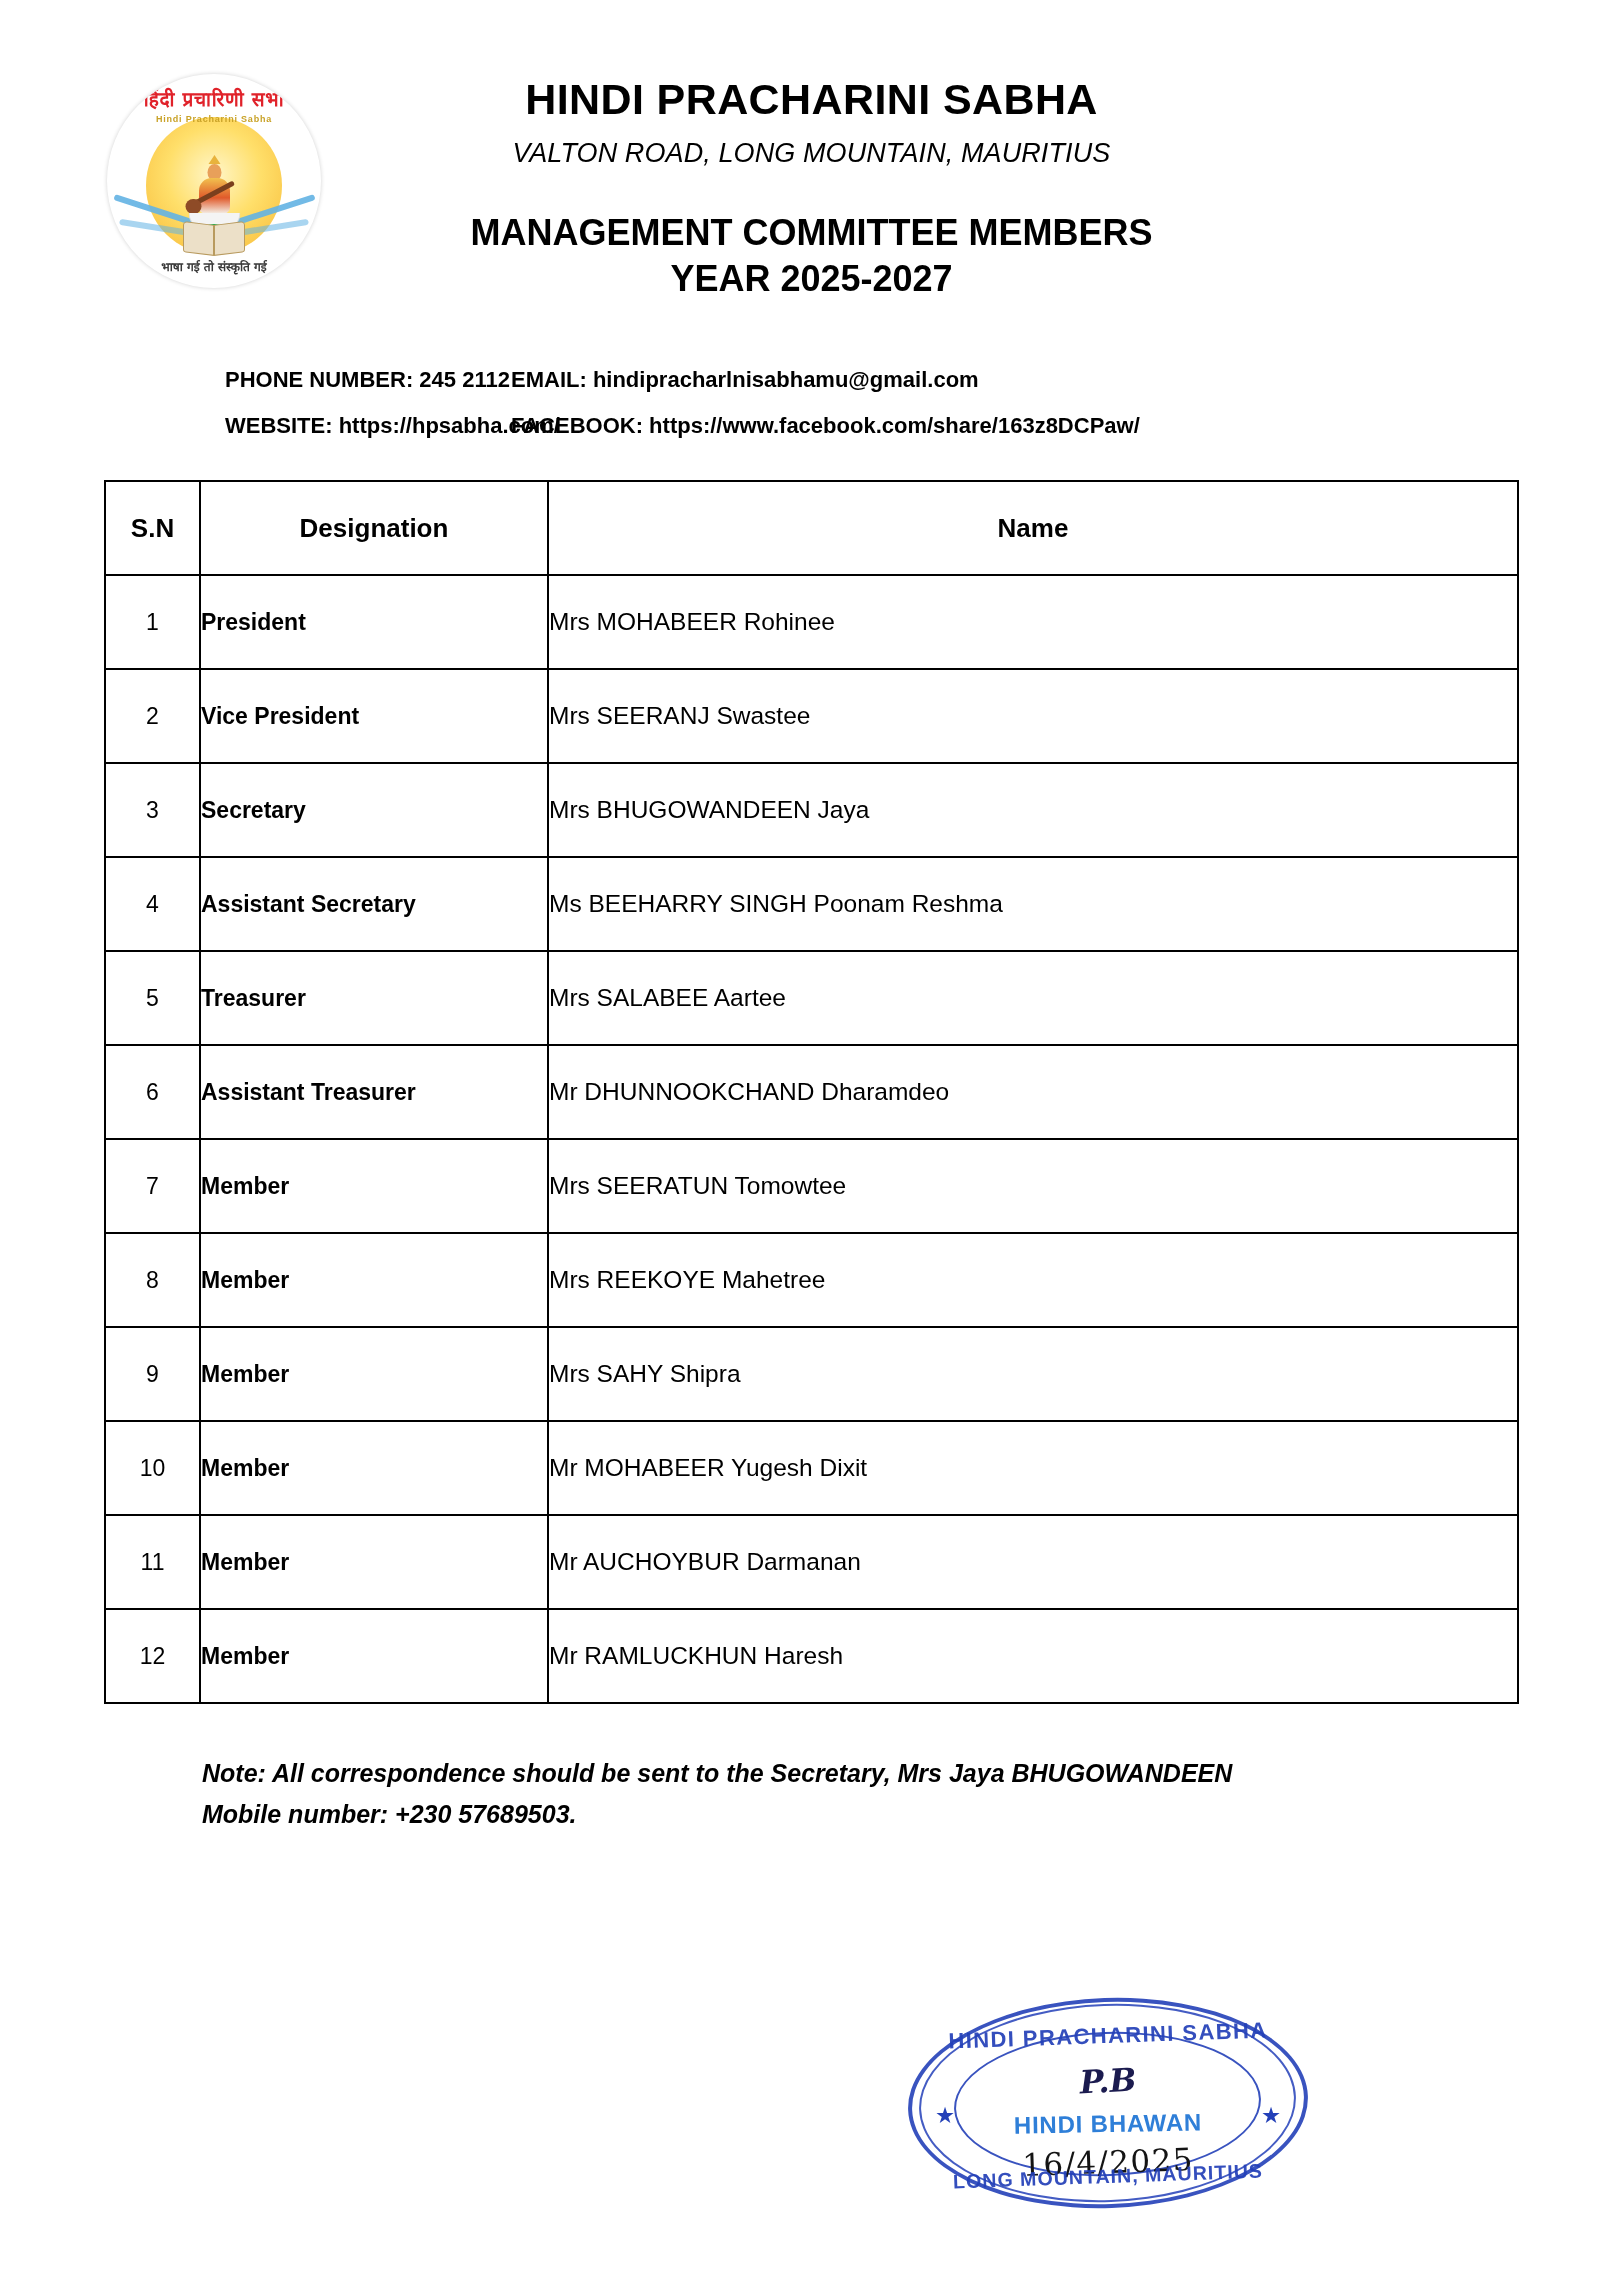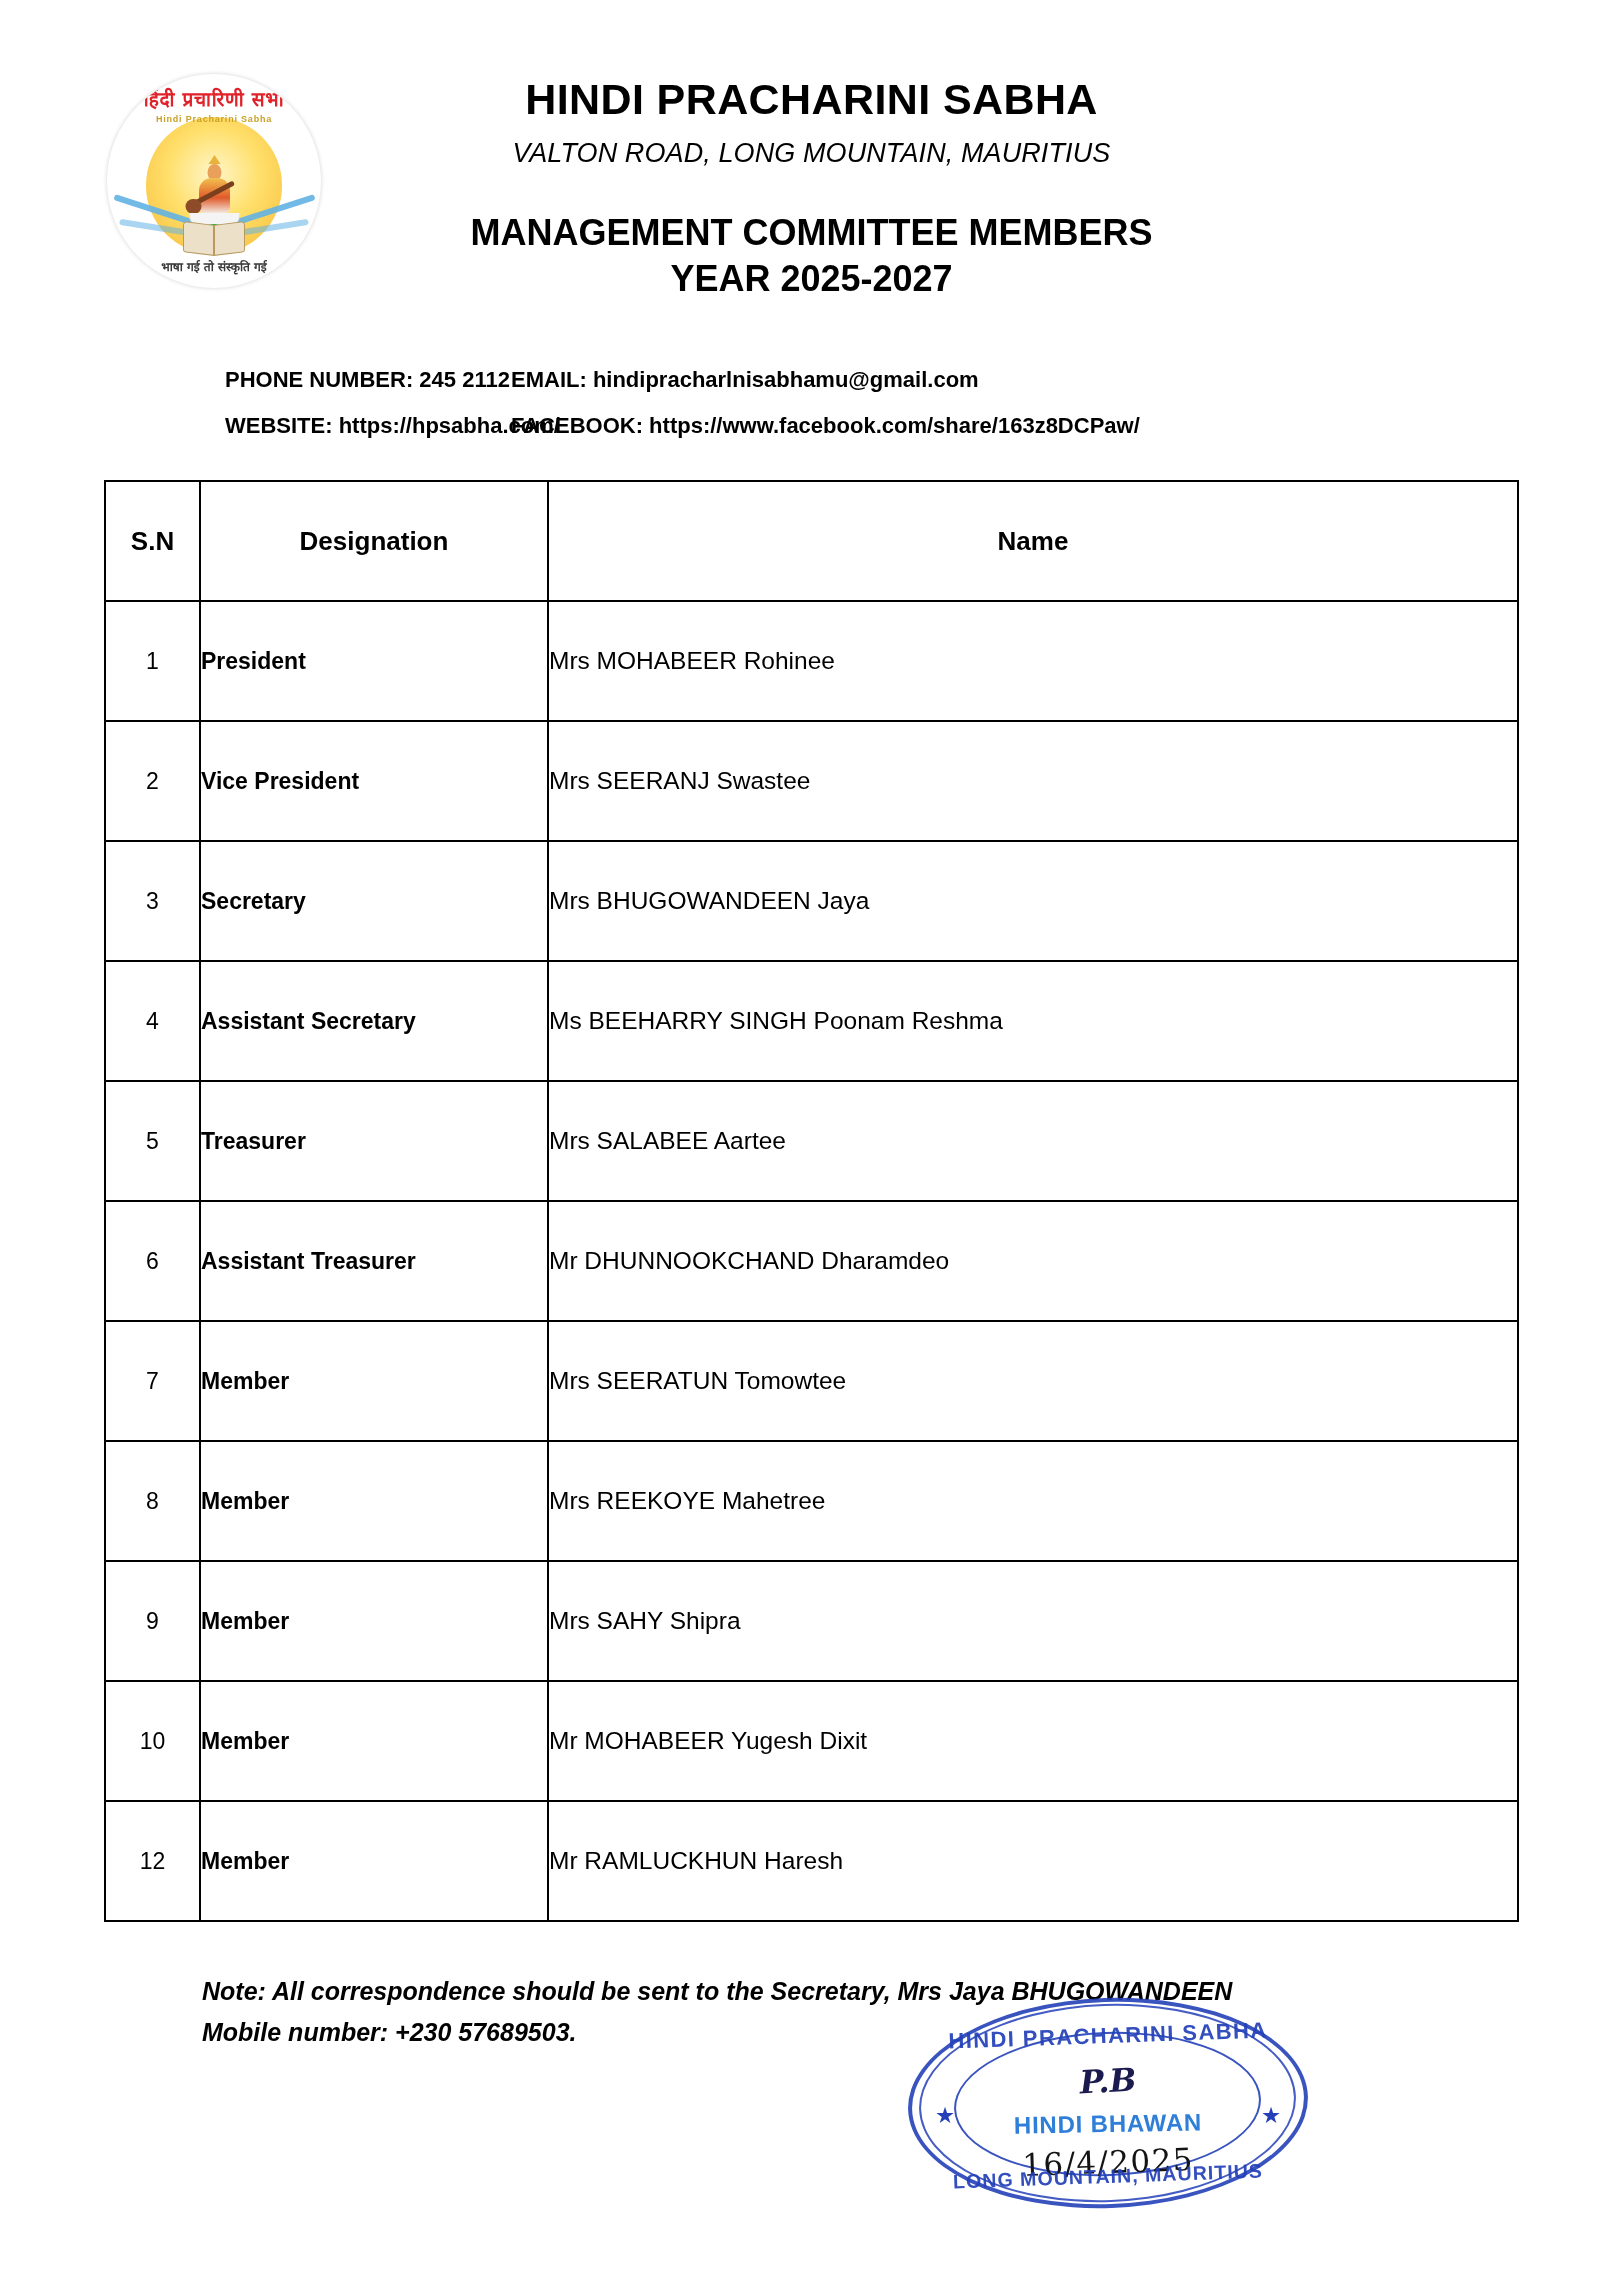--- a/index.html
+++ b/index.html
@@ -230,21 +230,21 @@
   table.members {
     width: 1414px;
     border-collapse: collapse;
     table-layout: fixed;
   }
   table.members th,
   table.members td {
     border: 2.1px solid #000000;
     vertical-align: middle;
     padding: 0;
-    height: 120px;
+    height: 94px;
     box-sizing: border-box;
   }
   col.col-sn    { width: 95px; }
   col.col-desig { width: 348px; }
   col.col-name  { width: 970px; }
 
   th.h-sn, th.h-desig, th.h-name {
     font-size: 26px;
     font-weight: bold;
     text-align: center;
@@ -486,20 +486,25 @@
         </tr>
         <tr>
           <td class="c-sn">9</td>
           <td class="c-desig">Member</td>
           <td class="c-name">Mrs SAHY Shipra</td>
         </tr>
         <tr>
           <td class="c-sn">10</td>
           <td class="c-desig">Member</td>
           <td class="c-name">Mr MOHABEER Yugesh Dixit</td>
+        </tr>
+        <tr>
+          <td class="c-sn">11</td>
+          <td class="c-desig">Member</td>
+          <td class="c-name">Mr AUCHOYBUR Darmanan</td>
         </tr>
         <tr>
           <td class="c-sn">12</td>
           <td class="c-desig">Member</td>
           <td class="c-name">Mr RAMLUCKHUN Haresh</td>
         </tr>
       </tbody>
     </table>
   </div>
 

